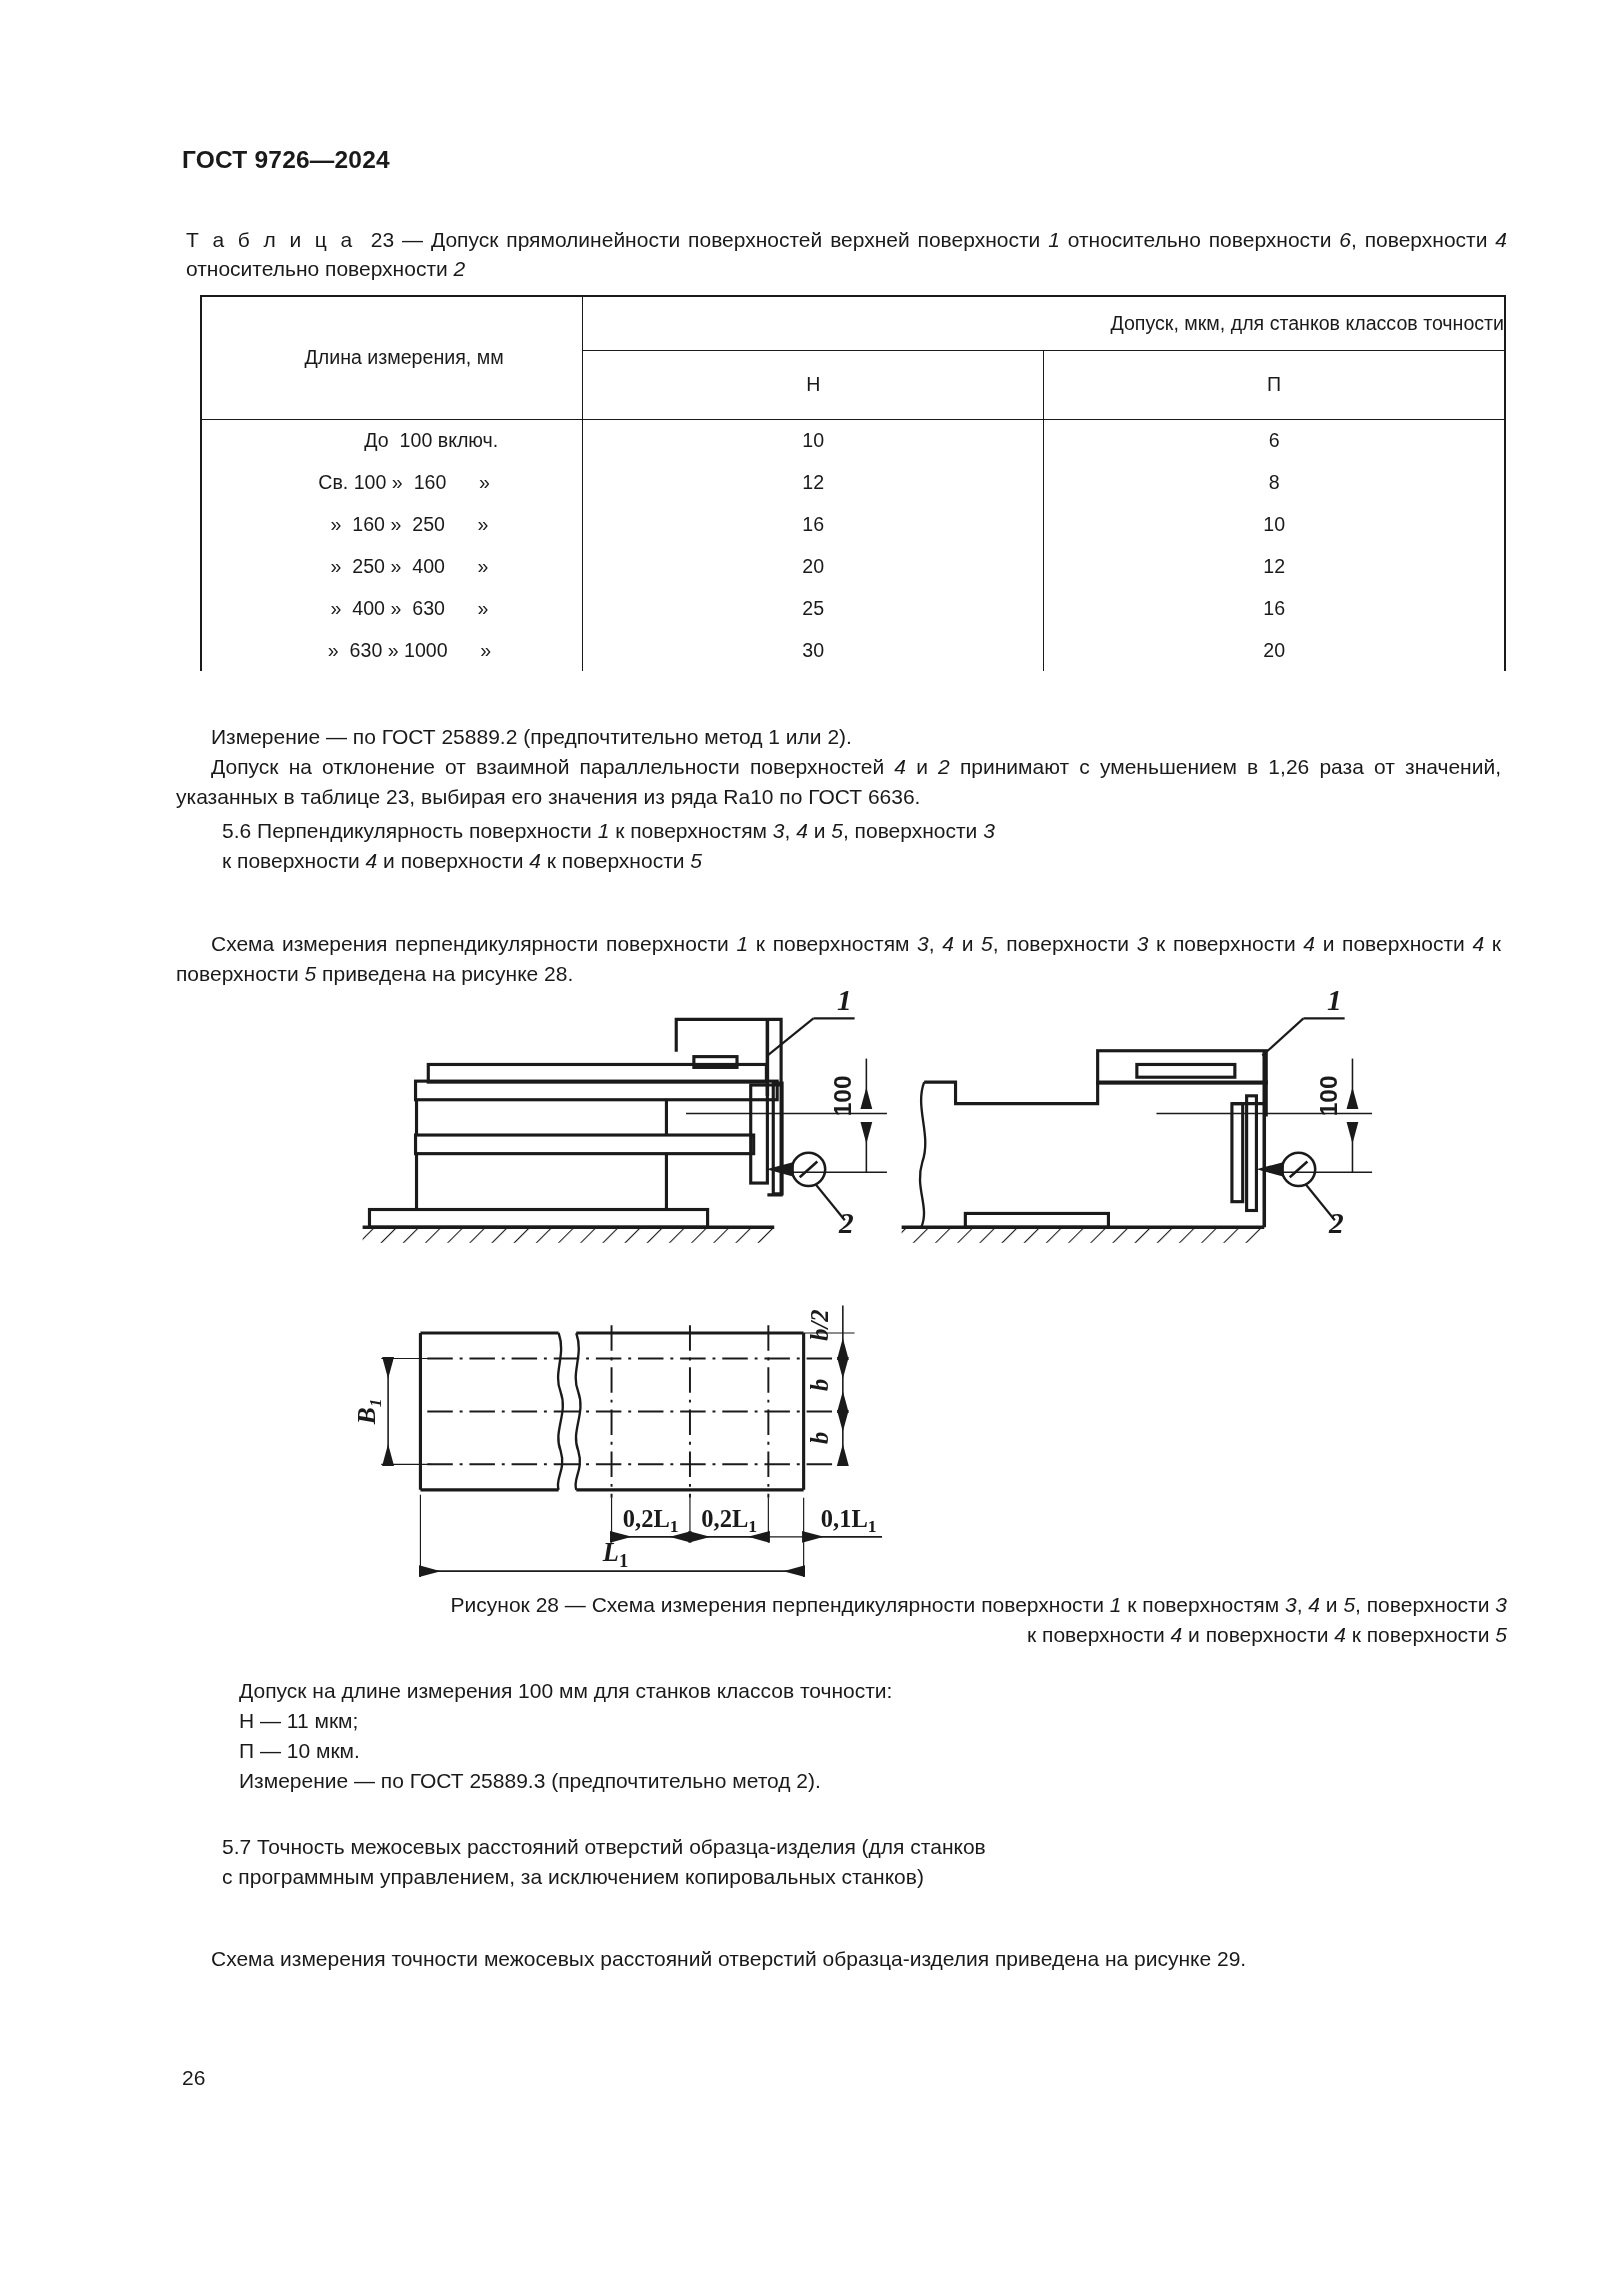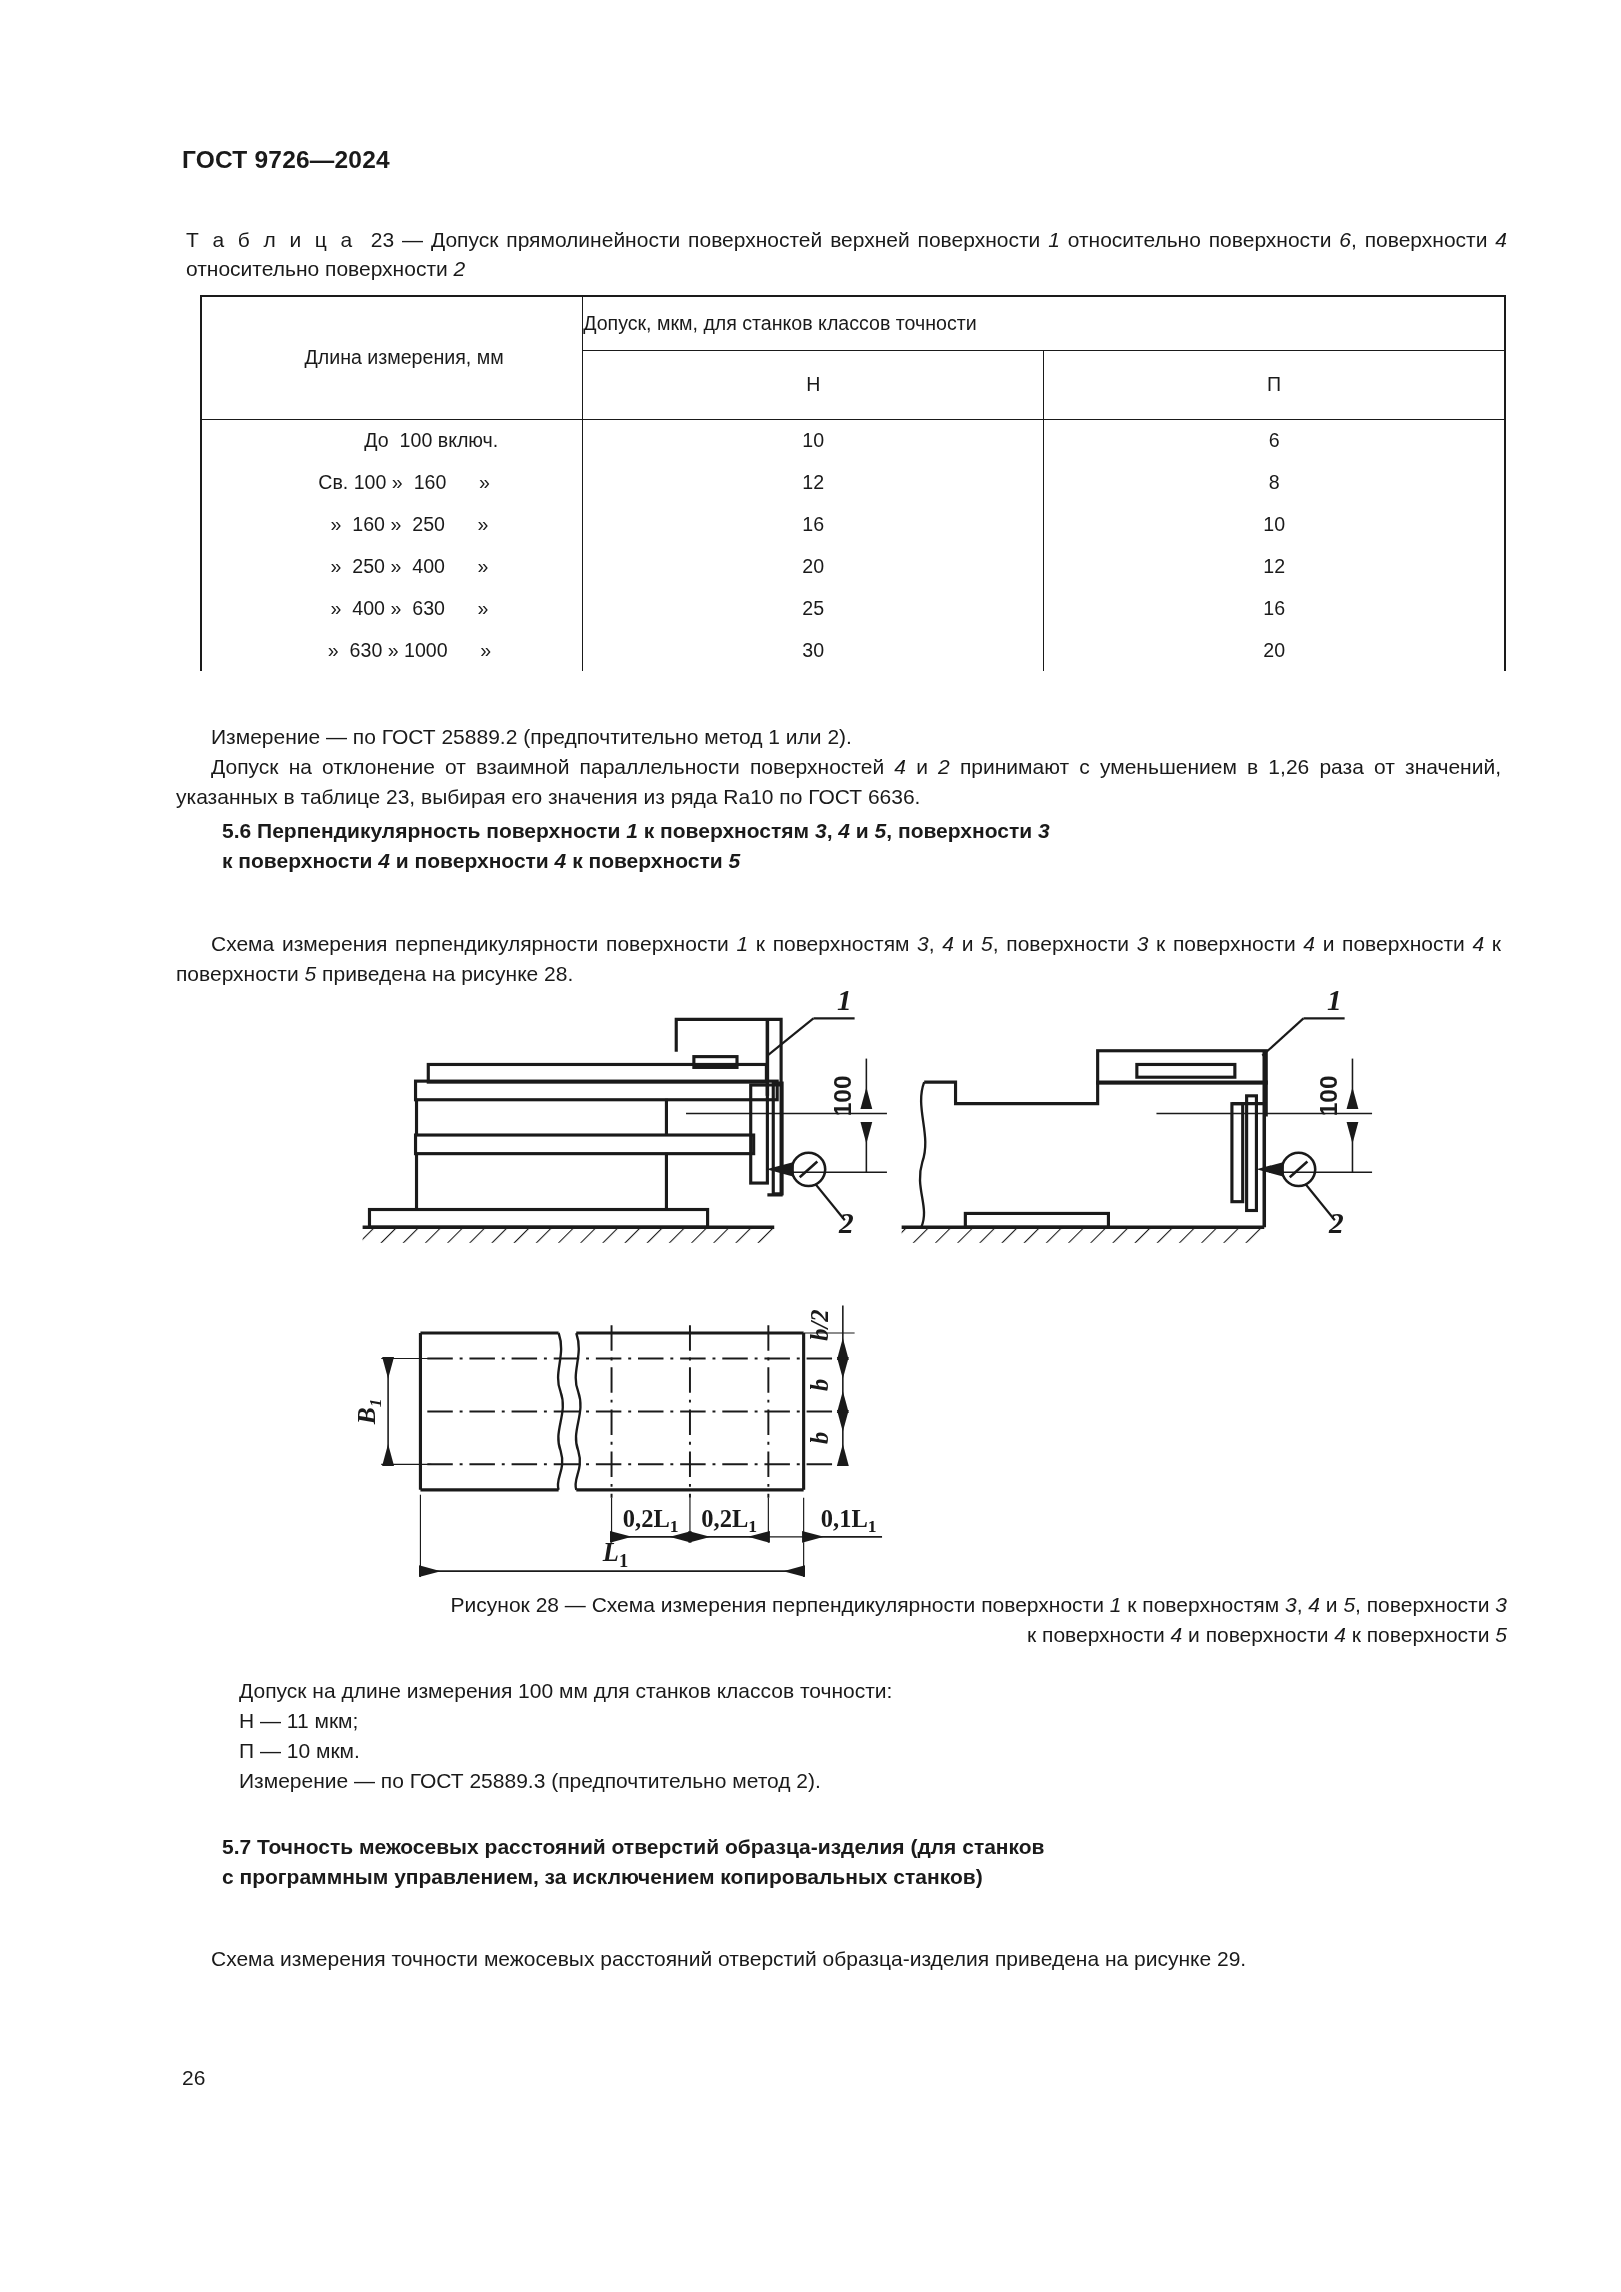--- a/index.html
+++ b/index.html
@@ -55,21 +55,21 @@
   table.gost td.r, table.gost th.r { border-right-width: 2.5px; }
   th.hdr-stub {
     width: 382px;
     height: 123px;
     vertical-align: middle;
     text-align: center;
     border-bottom-width: 2.5px;
   }
   th.hdr-span {
     height: 54px;
-    text-align: left;
+    text-align: right;
     vertical-align: middle;
     border-bottom-width: 2.5px;
   }
   th.hdr-sub {
     height: 69px;
     text-align: center;
     vertical-align: middle;
     border-bottom-width: 2.5px;
     width: 462px;
   }
@@ -97,21 +97,21 @@
     left: 176px;
     margin-top: 28px;
   }
   .para .ind { display: inline-block; width: 35px; }
   h3.sec {
     position: absolute;
     left: 222px;
     width: 1294px;
     margin: 0;
     font-size: 21px;
-    font-weight: bold;
+    font-weight: normal;
     line-height: 30px;
   }
   
   .figwrap { position: absolute; left: 0; top: 0; }
   .figcaption {
     position: absolute;
     left: 182px;
     width: 1325px;
     font-size: 21px;
     line-height: 30px;

